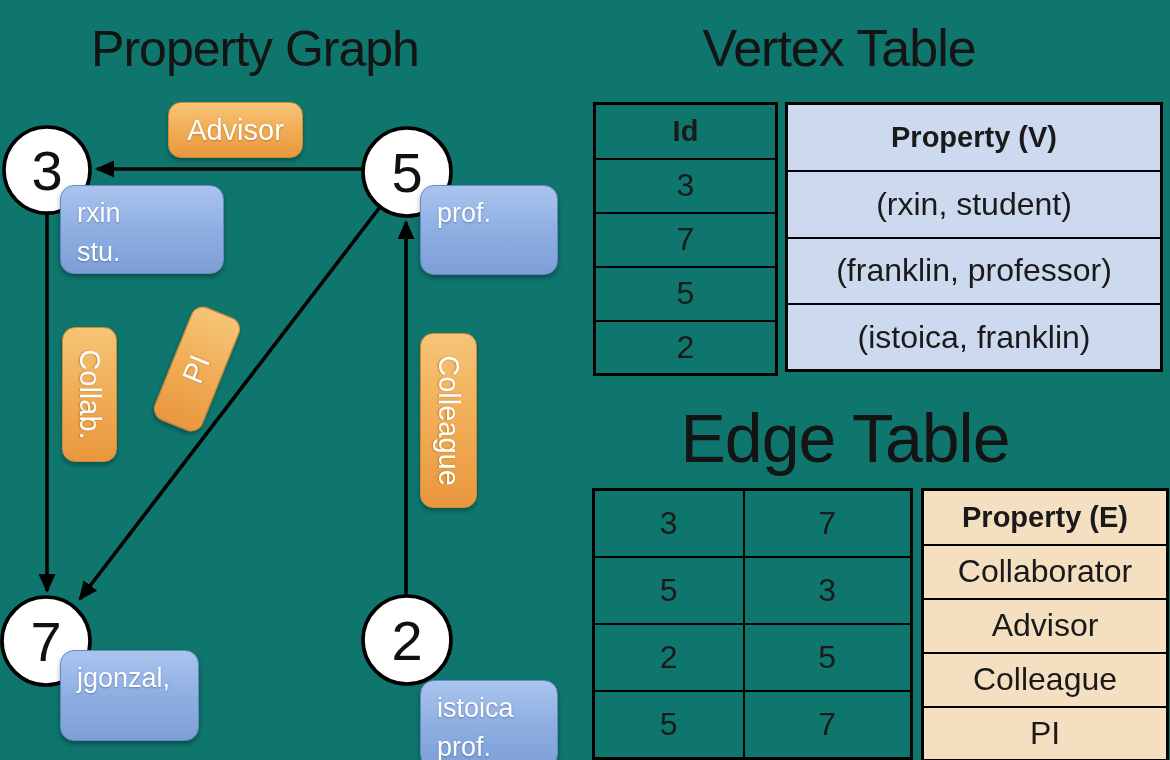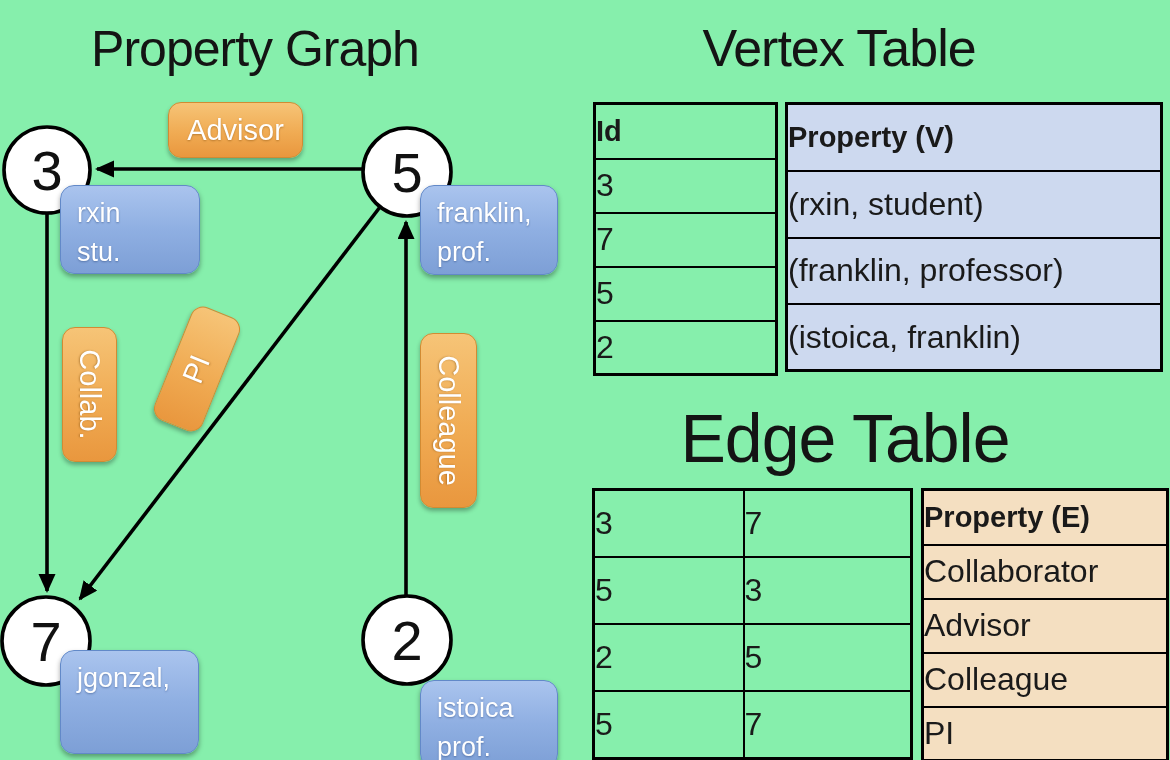--- a/index.html
+++ b/index.html
@@ -1,18 +1,18 @@
 <!DOCTYPE html>
 <html><head>
 <meta charset="utf-8">
 <style>
   * { margin:0; padding:0; box-sizing:border-box; }
   html,body { background:#fff; }
   .stage {
-    position:relative; width:1170px; height:760px; background:#86efac;
+    position:relative; width:1170px; height:760px; background:#0f766e;
     overflow:hidden; font-family:"Liberation Sans", sans-serif; color:#111;
   }
   .big-title {
     position:absolute; text-align:center; font-size:50px; font-weight:400;
     letter-spacing:-1px; color:#141414; line-height:1.08;
   }
   .title-graph  { left:20px;  top:22px;  width:470px; }
   .title-vertex { left:598px; top:20px;  width:482px; font-size:52px; }
   .title-edge   { left:600px; top:402px; width:490px; font-size:68px; }
 
@@ -37,29 +37,29 @@
 
   
   .vbox {
     position:absolute; border-radius:14px; padding:8px 10px 6px 16px;
     background:linear-gradient(180deg,#aac4ee 0%, #8fafe2 50%, #7d9fd6 100%);
     border:1.5px solid #6289c8; box-shadow:0 3px 5px rgba(0,0,0,0.35);
     color:#fff; font-size:27px; line-height:1.45;
     text-shadow:0 1px 2px rgba(30,60,110,0.45);
   }
   .vbox div { white-space:nowrap; }
-  .box-rxin     { left:60px;  top:185px; width:140px; height:89px; }
+  .box-rxin     { left:60px;  top:185px; width:164px; height:89px; }
   .box-franklin { left:420px; top:185px; width:138px; height:90px; }
-  .box-jgonzal  { left:60px;  top:650px; width:139px; height:104px; }
+  .box-jgonzal  { left:60px;  top:650px; width:139px; height:91px; }
   .box-istoica  { left:420px; top:680px; width:138px; height:88px; }
 
   
   table { border-collapse:collapse; table-layout:fixed; position:absolute; }
   td {
-    border:2px solid #000; text-align:left; vertical-align:middle;
+    border:2px solid #000; text-align:center; vertical-align:middle;
     font-size:32px; color:#1a1a1a; overflow:hidden; white-space:nowrap;
   }
   td.hdr { font-weight:bold; font-size:29px; }
   table { border:3px solid #000; }
   tr { height:54px; }
   tr.hrow { height:55px; }
 
   .t-vid   { left:593px; top:102px; width:185px; height:270px; }
   .t-vprop { left:785px; top:102px; width:378px; height:270px;padding-left:24px; }
   .t-vprop td { background:#cdd9ef; }
@@ -109,21 +109,20 @@
   </div>
   <div class="olabel colleague">
     <span>Colleague</span>
   </div>
 
   <div class="vbox box-rxin">
     <div>rxin</div>
     <div>stu.</div>
   </div>
   <div class="vbox box-franklin">
-    <div>franklin,</div>
     <div>prof.</div>
   </div>
   <div class="vbox box-jgonzal">
     <div>jgonzal,</div>
   </div>
   <div class="vbox box-istoica">
     <div>istoica</div>
     <div>prof.</div>
   </div>
 

